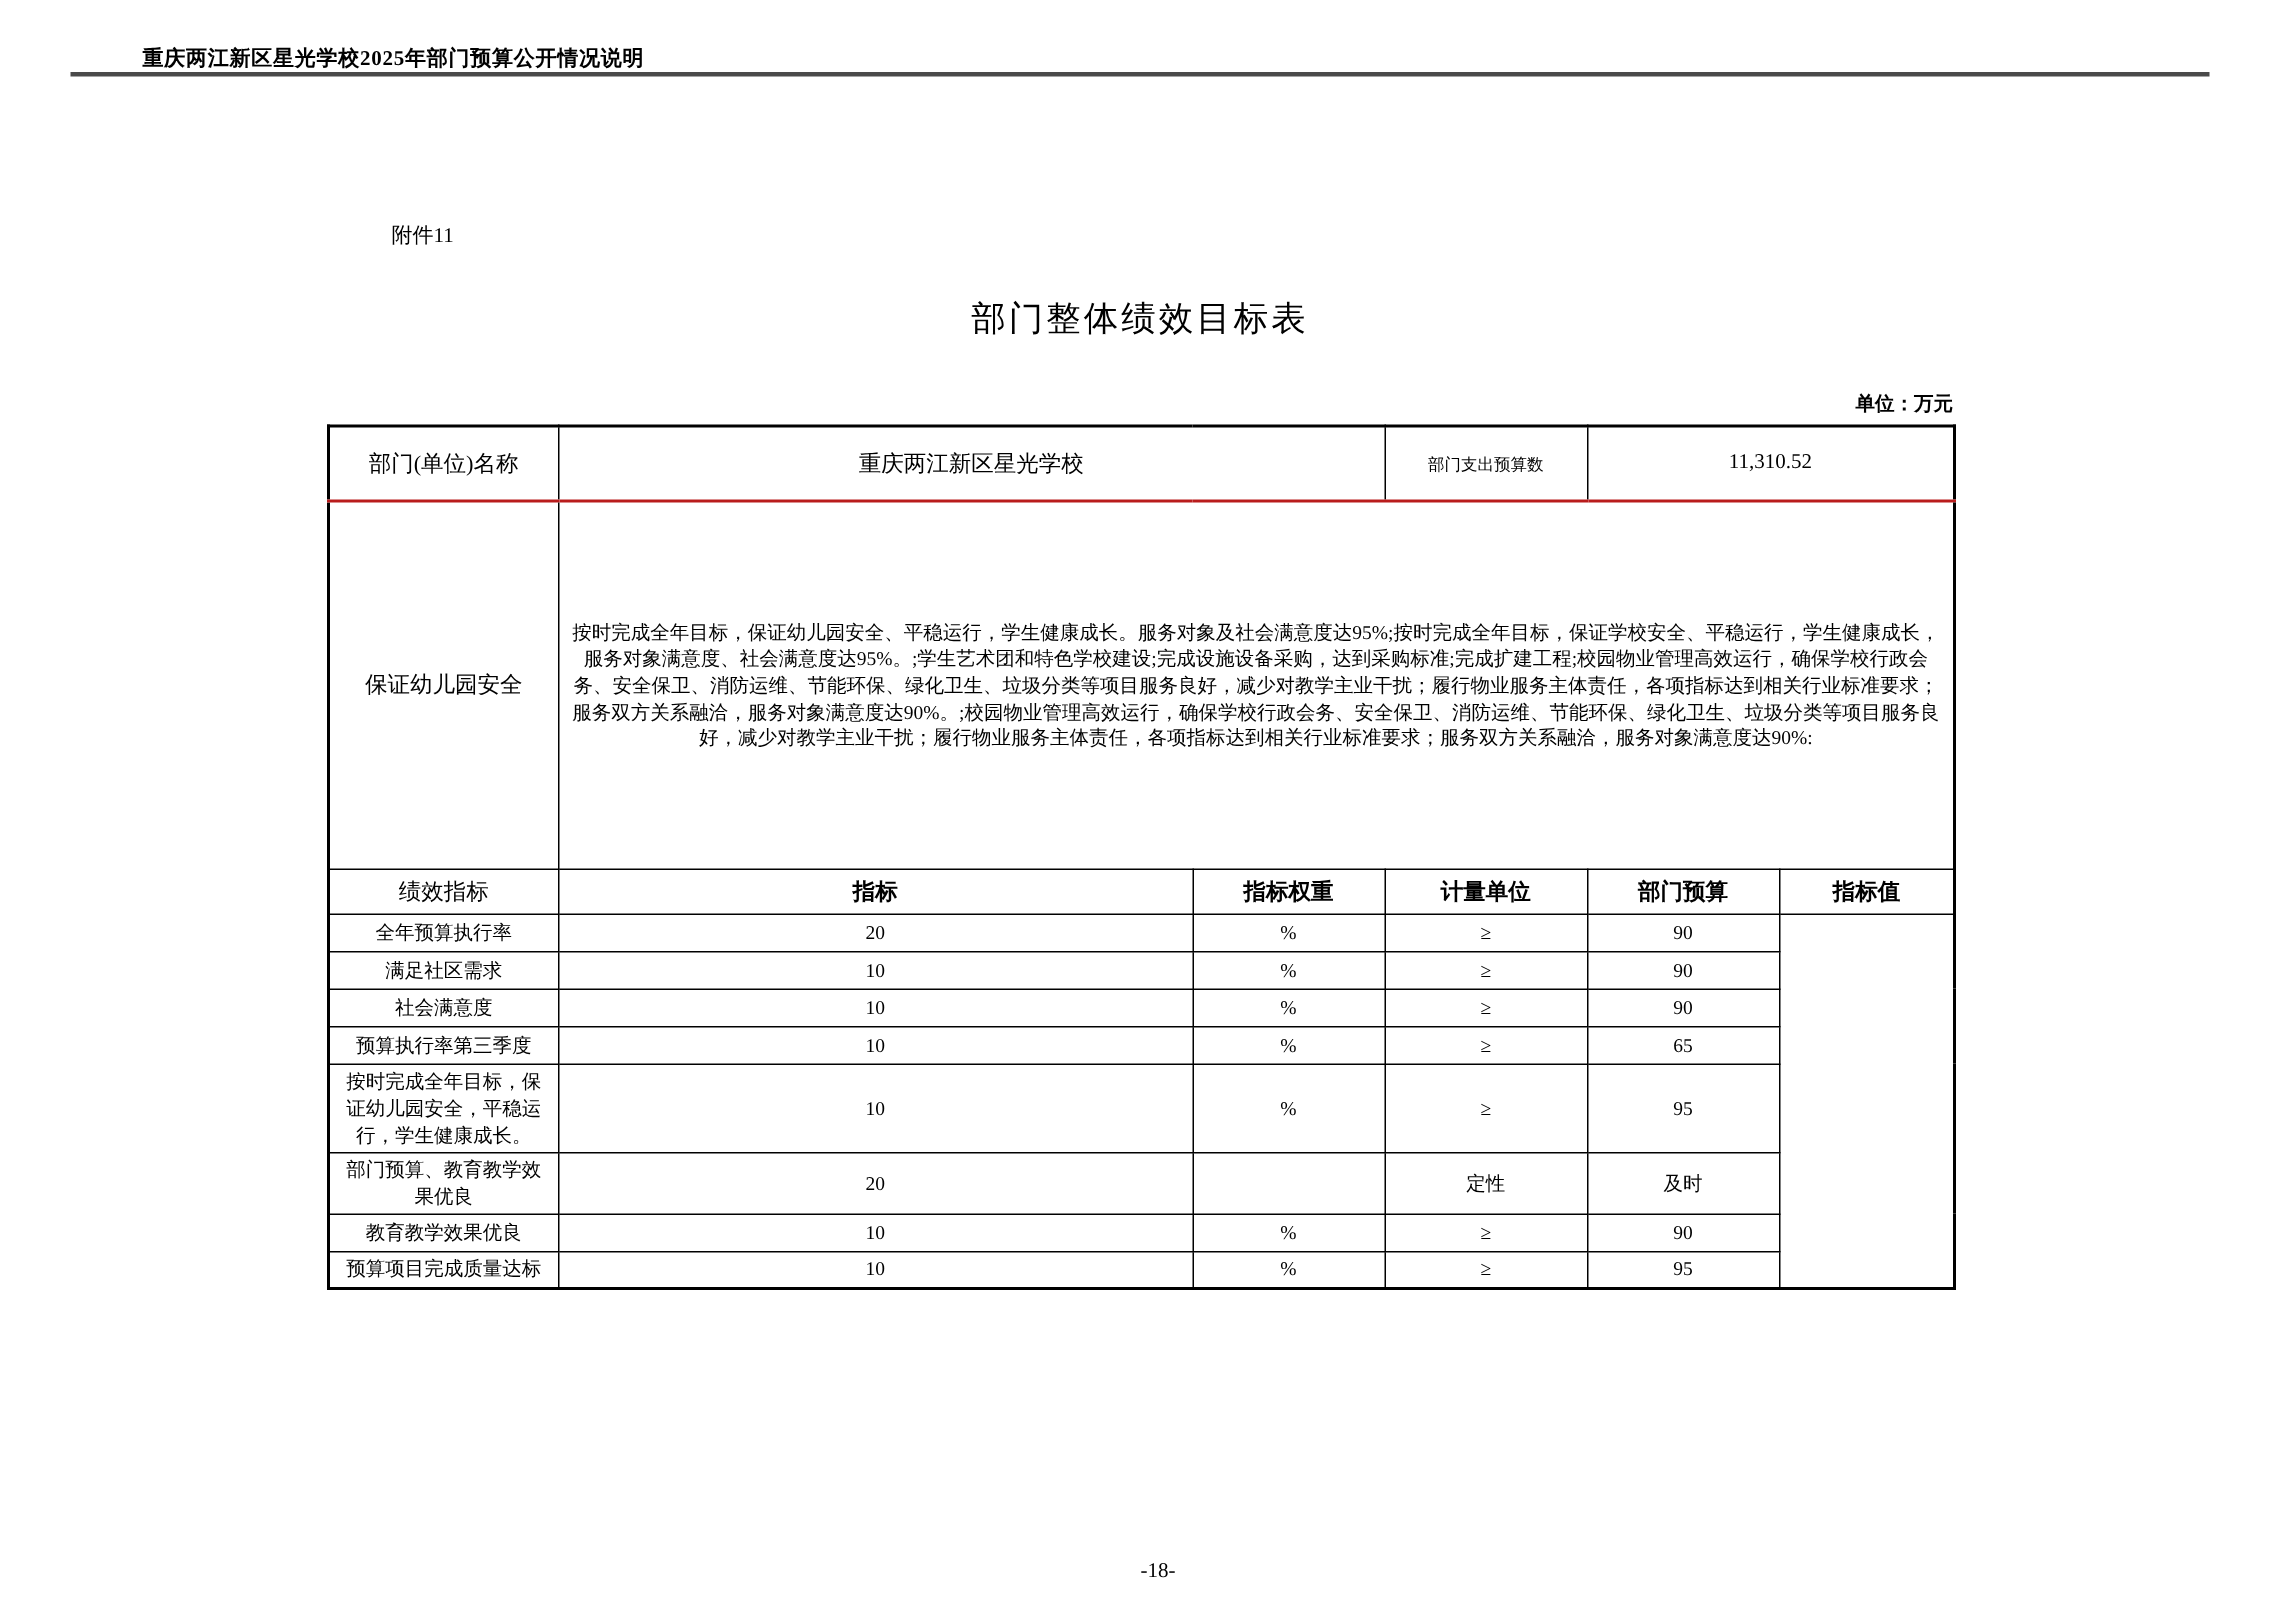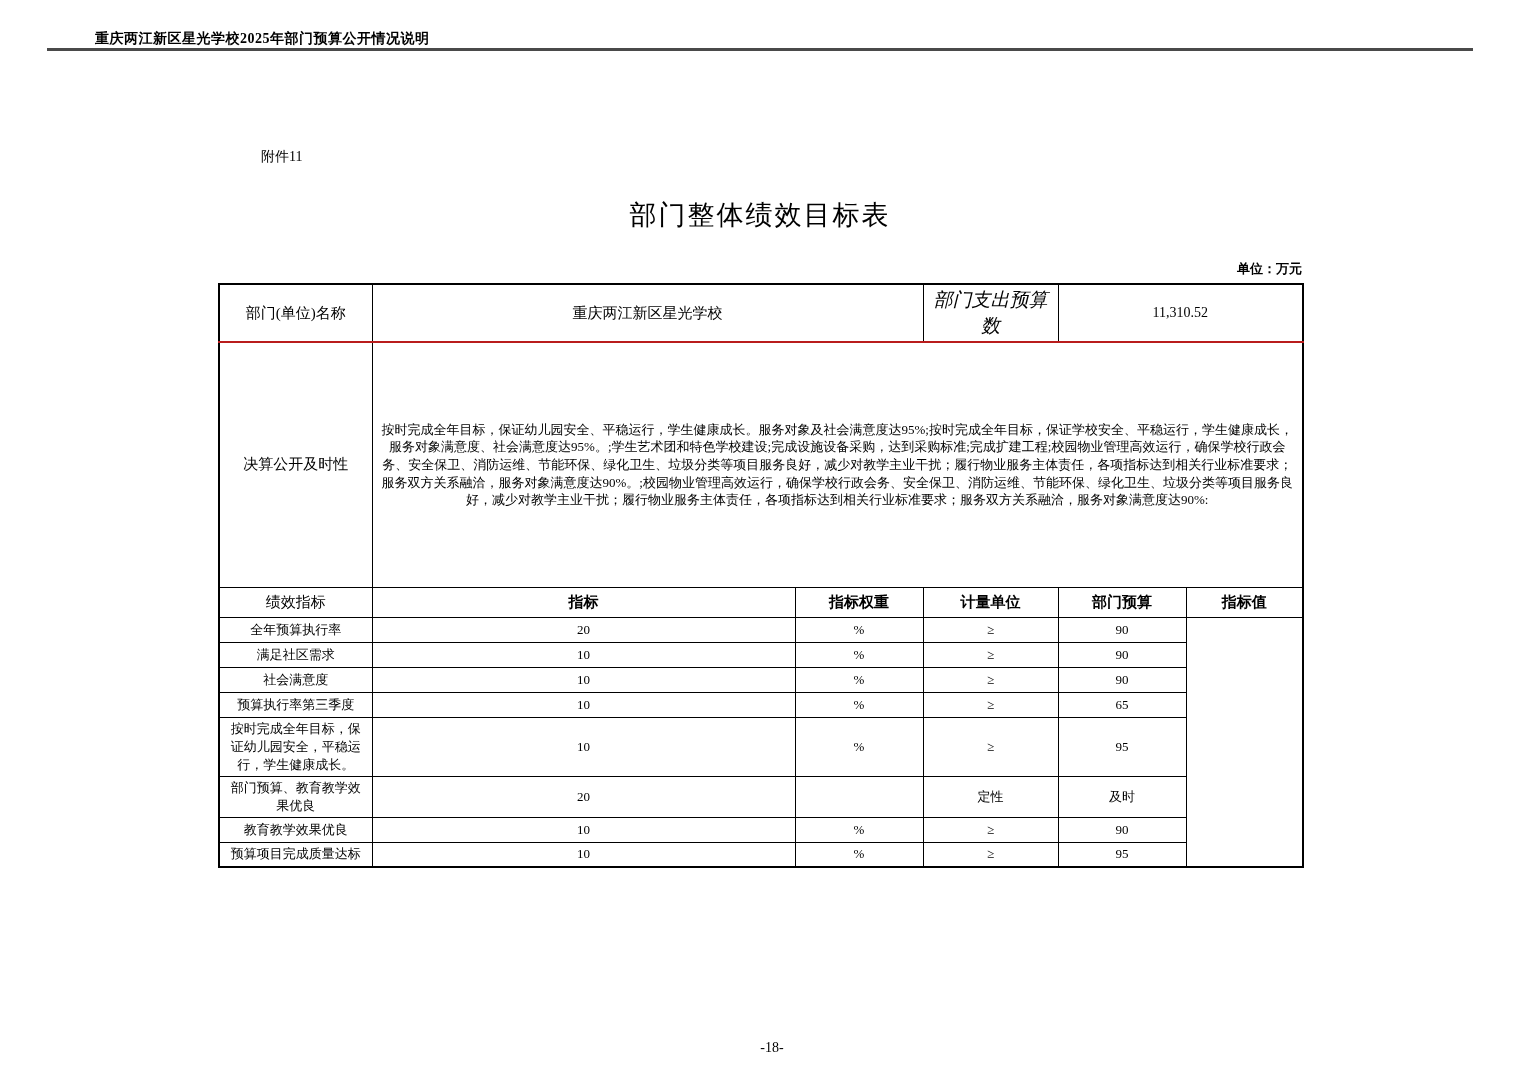--- a/index.html
+++ b/index.html
@@ -19,21 +19,21 @@
     position: absolute; left: 47px; top: 48px; width: 1426px; height: 3px;
     background: #4a4a4a;
   }
   .attachment-note {
     position: absolute; left: 218px; top: 148px;
     font-size: 14px;
     padding-left: 43px;
   }
   .doc-title {
     position: absolute; left: 0; top: 197px; width: 1520px;
-    text-align: center; font-size: 27px; letter-spacing: 2px;
+    text-align: center; font-size: 23px; letter-spacing: 2px;
   }
   .unit-note {
     position: absolute; left: 1002px; top: 260px; width: 300px;
     text-align: right; font-size: 13px; font-weight: bold;
   }
   .main-table {
     position: absolute; left: 218px; top: 283px; width: 1084px;
     border-collapse: collapse; table-layout: fixed;
     font-size: 13px;
   }
@@ -45,21 +45,21 @@
     font-weight: normal;
   }
   .main-table { border: 2px solid #000; }
   .main-table .outer-b { border-bottom: 2px solid #b91c1c; }
   .row-info { height: 50px; }
   .row-goal { height: 245px; }
   .row-ind-header { height: 30px; }
   .row-ind { height: 25px; }
   .cell-label { font-weight: bold; font-size: 15px; text-align: center; }
   .cell-dept-name { font-weight: bold; font-size: 15px; text-align: left; padding-left: 8px; font-family: Liberation Mono, monospace; }
-  .cell-budget-label { font-weight: bold; font-size: 19px; font-style: italic; }
+  .cell-budget-label { font-weight: bold; font-size: 11px; }
   .cell-budget-value { font-size: 14px; }
   .cell-goal-text {
     text-align: justify; font-weight: bold;
     font-size: 13px; line-height: 17.6px;
     padding: 6px 9px;
   }
   .ind-header th { font-weight: bold; font-size: 15px; }
   .c-left { text-align: left; padding-left: 6px; }
   .page-footer {
     position: absolute; left: 12px; top: 1040px; width: 1520px;
@@ -88,21 +88,21 @@
     <col style="width:117px">
   </colgroup>
   <tbody>
     <tr class="row-info">
       <td class="cell-label outer-b">部门(单位)名称</td>
       <td class="cell-dept-name outer-b" colspan="2">重庆两江新区星光学校</td>
       <td class="cell-budget-label outer-b">部门支出预算数</td>
       <td class="cell-budget-value outer-b" colspan="2">11,310.52</td>
     </tr>
     <tr class="row-goal">
-      <td class="cell-label">决算公开及时性</td>
+      <td class="cell-label">保证幼儿园安全</td>
       <td class="cell-goal-text" colspan="5">按时完成全年目标，保证幼儿园安全、平稳运行，学生健康成长。服务对象及社会满意度达95%;按时完成全年目标，保证学校安全、平稳运行，学生健康成长，服务对象满意度、社会满意度达95%。;学生艺术团和特色学校建设;完成设施设备采购，达到采购标准;完成扩建工程;校园物业管理高效运行，确保学校行政会务、安全保卫、消防运维、节能环保、绿化卫生、垃圾分类等项目服务良好，减少对教学主业干扰；履行物业服务主体责任，各项指标达到相关行业标准要求；服务双方关系融洽，服务对象满意度达90%。;校园物业管理高效运行，确保学校行政会务、安全保卫、消防运维、节能环保、绿化卫生、垃圾分类等项目服务良好，减少对教学主业干扰；履行物业服务主体责任，各项指标达到相关行业标准要求；服务双方关系融洽，服务对象满意度达90%:</td>
     </tr>
     <tr class="row-ind-header ind-header">
       <td class="cell-label" rowspan="9">绩效指标</td>
       <th>指标</th>
       <th>指标权重</th>
       <th>计量单位</th>
       <th>部门预算</th>
       <th>指标值</th>
     </tr>

